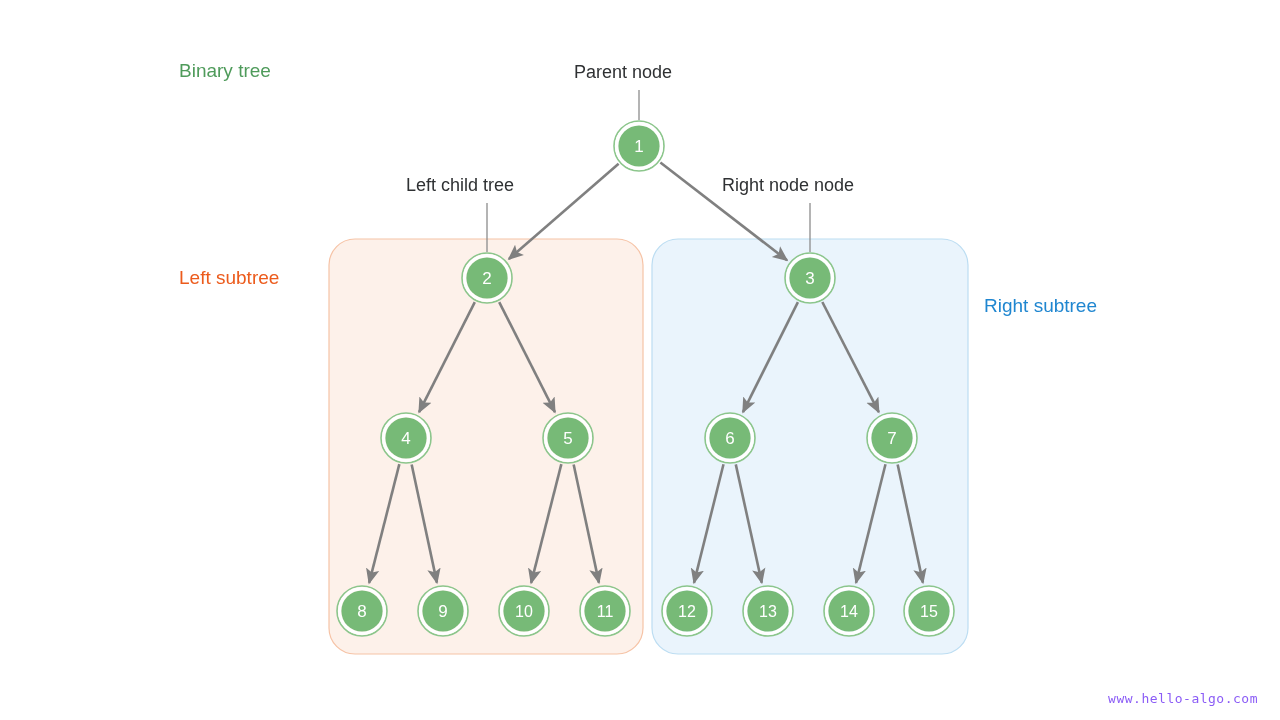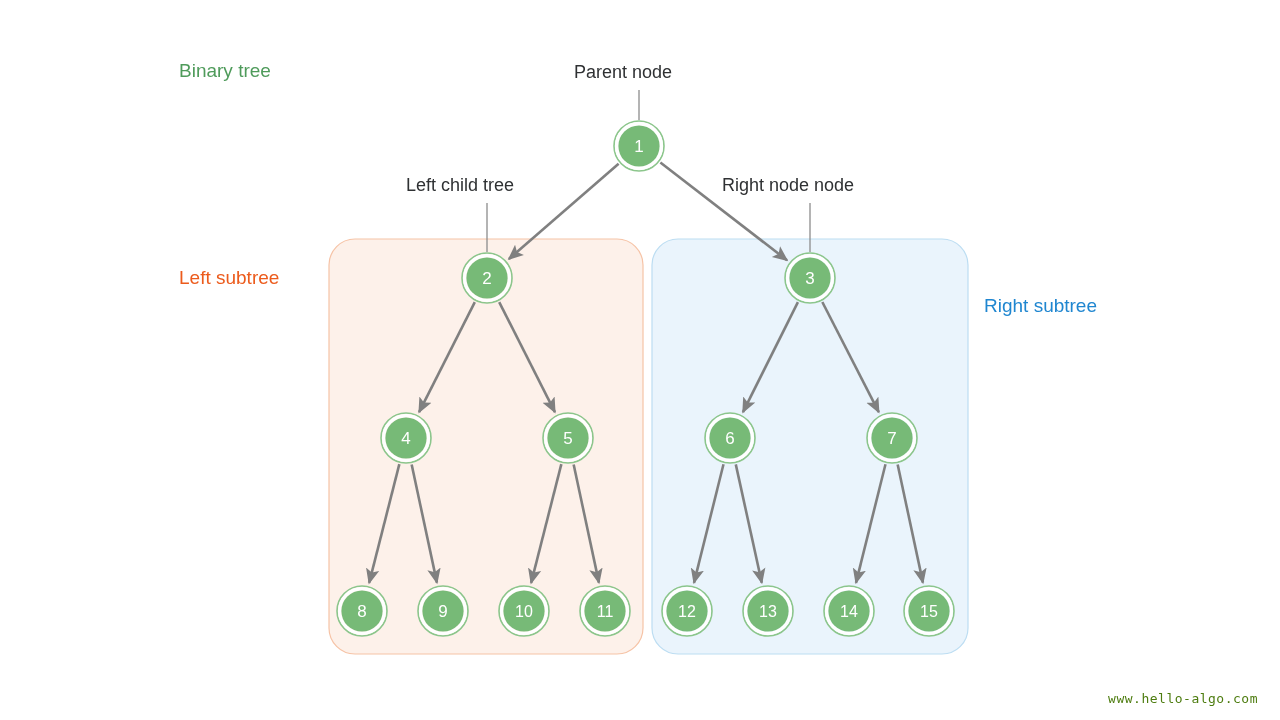--- a/index.html
+++ b/index.html
@@ -78,21 +78,21 @@
   }
   .node-value.small {
     font-size: 16px;
   }
   .watermark {
     position: absolute;
     right: 22px;
     bottom: 14px;
     font-family: "DejaVu Sans Mono", monospace;
     font-size: 13px;
-    color: #4d7c0f;
+    color: #8b5cf6;
     letter-spacing: 0.5px;
   }
 </style>
 </head>
 <body>
 
 <div id="canvas">
 
   <svg id="diagram-svg" viewBox="0 0 1280 720" xmlns="http://www.w3.org/2000/svg">
     <defs>

